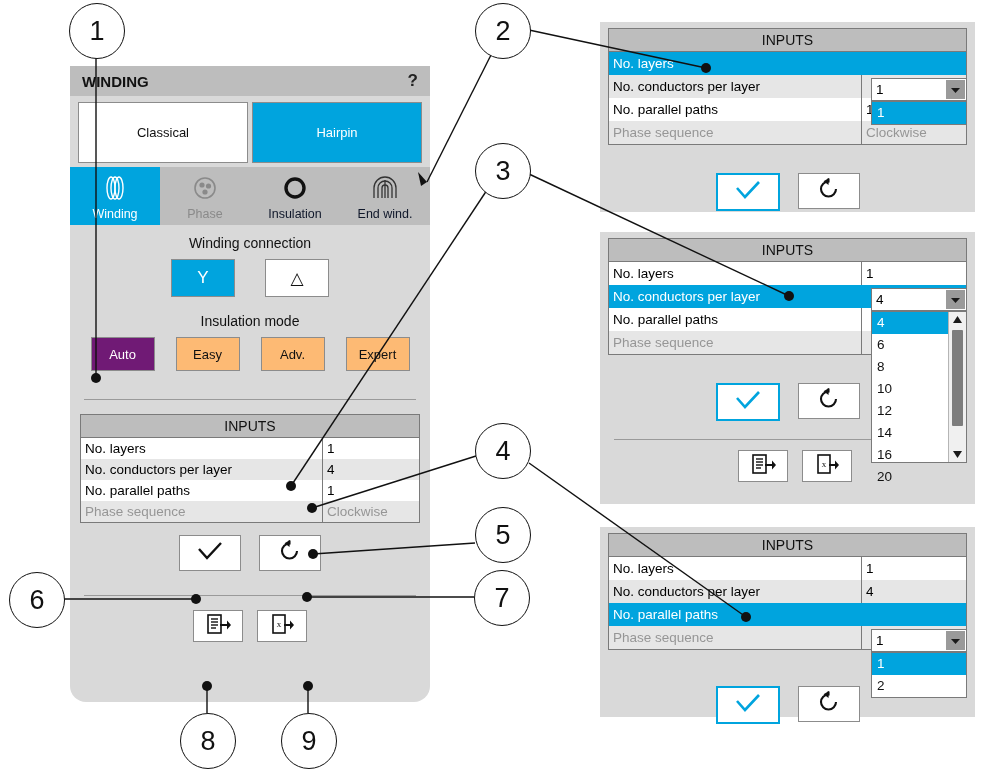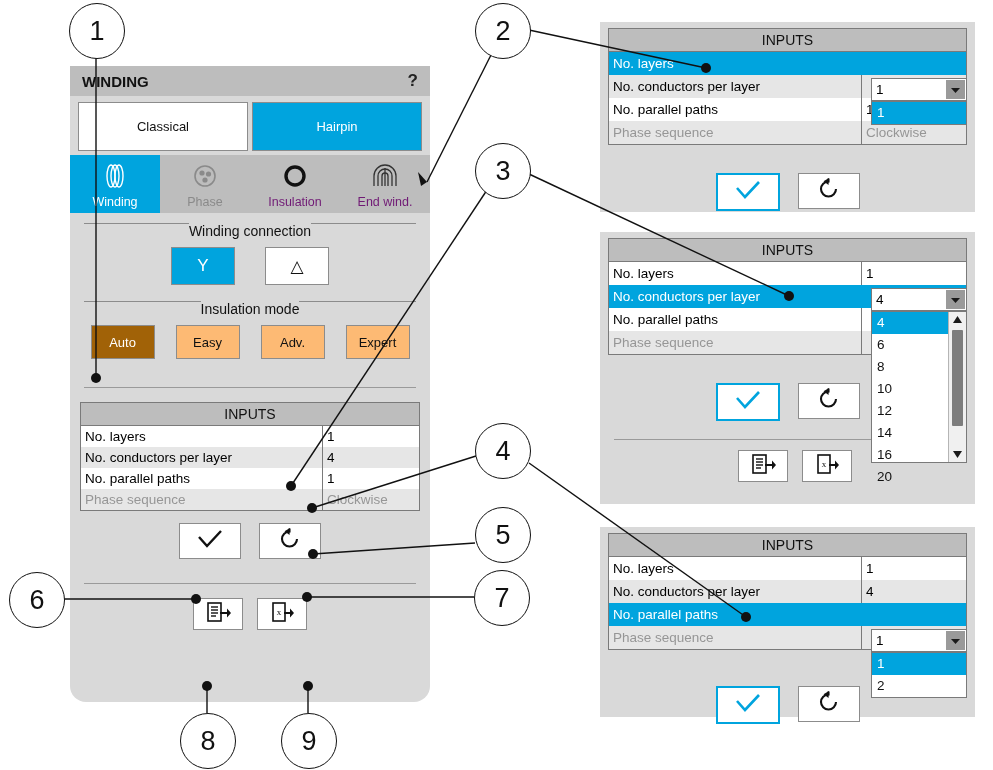--- a/index.html
+++ b/index.html
@@ -7,46 +7,46 @@
        font-family:"Liberation Sans","DejaVu Sans",sans-serif;}
 
   
   .panel{position:absolute;background:#d9d9d9;border-radius:16px;}
   .panel-title{background:#bdbdbd;color:#111;font-weight:bold;font-size:15px;
                padding:5px 12px;display:flex;align-items:center;justify-content:space-between;}
   .help-q{font-weight:bold;font-size:17px;color:#222;}
 
   
   .seg-row{display:flex;gap:4px;padding:6px 8px 4px 8px;}
-  .seg{flex:1;text-align:center;font-size:13px;padding:16px 0;border:1px solid #8c8c8c;
+  .seg{flex:1;text-align:center;font-size:13px;padding:22px 0;border:1px solid #8c8c8c;
        background:#ffffff;color:#111;}
   .seg.active{background:#00a4de;color:#ffffff;border-color:#8c8c8c;}
 
   
   .tabstrip{display:flex;background:#bdbdbd;}
-  .tab{flex:1;text-align:center;padding:6px 0 4px 0;font-size:12.5px;color:#701a75;}
+  .tab{flex:1;text-align:center;padding:6px 0 4px 0;font-size:12.5px;color:#0f172a;}
   .tab.active{background:#00a4de;color:#ffffff;}
   .tab.disabled{color:#8a8a8a;}
   .tab .glyph{display:block;height:34px;line-height:34px;}
 
   
-  .legend-line{display:flex;margin:10px 14px 4px 14px;}
+  .legend-line{display:flex;align-items:center;margin:10px 14px 4px 14px;flex-direction:column;}
   .legend-line .ln{flex:1;height:1px;background:#8c8c8c;}
   .legend-line .txt{font-size:14px;color:#111;white-space:nowrap;}
   .hr{height:1px;background:#9a9a9a;margin:14px 14px;}
 
   .btn-row{display:flex;justify-content:center;gap:30px;margin-top:8px;}
   .sqbtn{width:62px;height:36px;border:1px solid #8c8c8c;background:#ffffff;
          display:flex;align-items:center;justify-content:center;font-size:17px;color:#111;}
   .sqbtn.active{background:#00a4de;color:#ffffff;}
 
   .mode-row{display:flex;justify-content:space-around;margin-top:8px;padding:0 10px;}
   .mbtn{width:62px;height:32px;border:1px solid #8c8c8c;background:#fdba74;
         display:flex;align-items:center;justify-content:center;font-size:13px;color:#111;}
-  .mbtn.active{background:#a16207;color:#ffffff;}
+  .mbtn.active{background:#701a75;color:#ffffff;}
 
   
   .tbl{border:1px solid #7a7a7a;margin:0 10px;background:#fff;}
   .tbl-head{background:#bdbdbd;text-align:center;font-size:14px;color:#111;padding:3px 0;
             border-bottom:1px solid #7a7a7a;}
   .trow{display:flex;font-size:13.5px;line-height:21px;height:21px;}
   .trow .k{flex:1;padding-left:4px;border-right:1px solid #7a7a7a;overflow:hidden;white-space:nowrap;}
   .trow .v{width:92px;padding-left:4px;overflow:hidden;white-space:nowrap;}
   .trow.odd{background:#ffffff;}
   .trow.even{background:#e6e6e6;}

